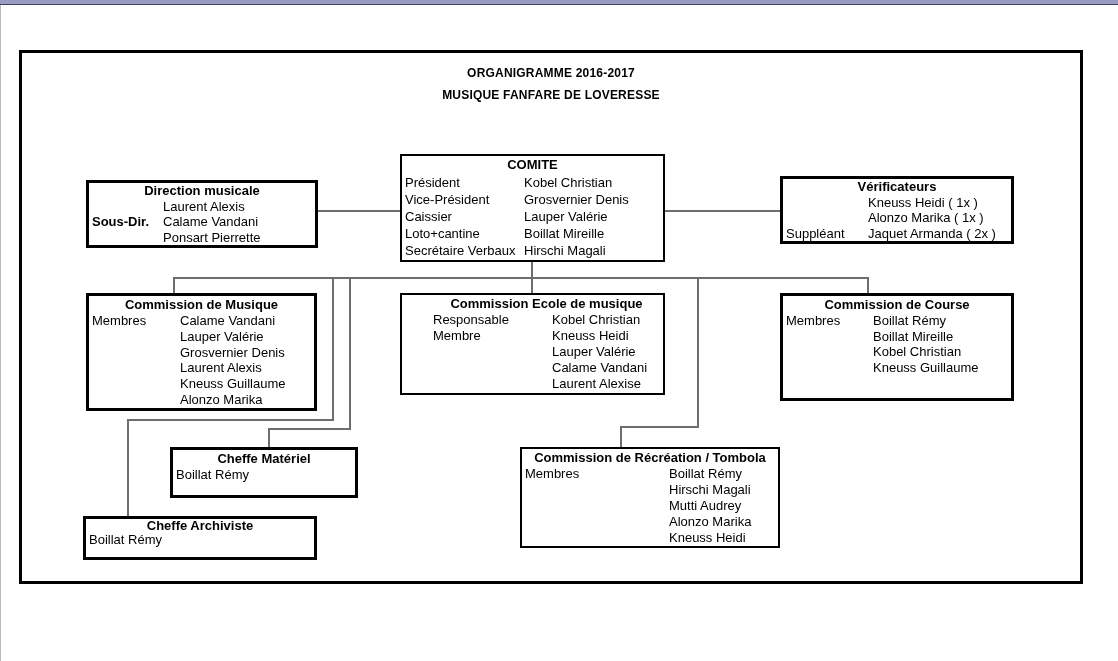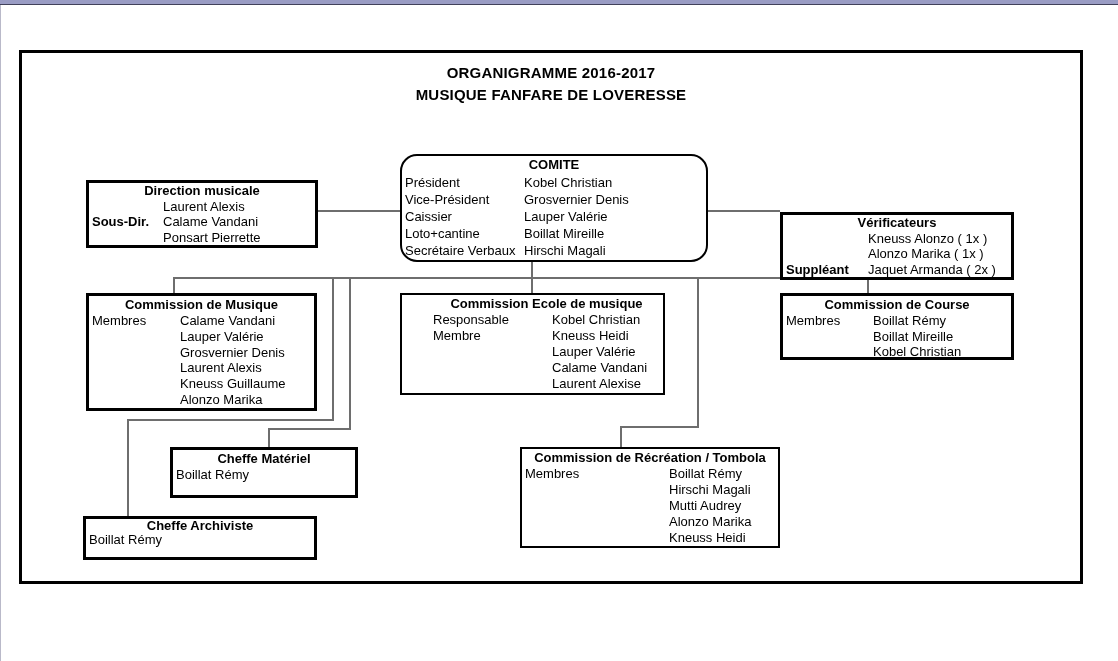--- a/index.html
+++ b/index.html
@@ -10,51 +10,51 @@
     --strip:#9a9cc4;
   }
   *{margin:0;padding:0;box-sizing:border-box;}
   html,body{background:#ffffff;}
   body{font-family:"Liberation Sans","DejaVu Sans",sans-serif;color:var(--text);}
   .screen{position:relative;width:1118px;height:661px;background:var(--bg);overflow:hidden;}
   .top-strip{position:absolute;left:0;top:0;width:1118px;height:4px;background:var(--strip);}
   .top-strip-line{position:absolute;left:0;top:4px;width:1118px;height:1px;background:#41415a;}
   .left-edge{position:absolute;left:0;top:5px;width:1px;height:656px;background:#b9b9c9;}
   .outer-border{position:absolute;left:19px;top:50px;width:1064px;height:534px;border:3px solid var(--box-border);background:transparent;}
-  .title-block{position:absolute;left:19px;top:62px;width:1064px;text-align:center;font-weight:bold;font-size:15px;line-height:22px;letter-spacing:.2px;}
+  .title-block{position:absolute;left:19px;top:62px;width:1064px;text-align:center;font-weight:bold;font-size:12px;line-height:22px;letter-spacing:.2px;}
   .org-box{position:absolute;background:#fff;border:3px solid var(--box-border);padding:0 3px;overflow:hidden;white-space:nowrap;}
   .org-box.thin{border-width:2px;}
   .box-title{text-align:center;font-weight:bold;font-size:13px;line-height:17px;}
   .row{display:flex;font-size:13px;line-height:16px;}
   .lbl{flex:none;}
   .val{flex:none;}
 
-  .b-comite{left:400px;top:154px;width:308px;height:108px;border-radius:17px;}
+  .b-comite{left:400px;top:154px;width:265px;height:108px;}
   .b-comite .box-title{line-height:18px;}
   .b-comite .row{line-height:17px;}
   .b-comite .lbl{width:119px;}
 
   .b-direction{left:86px;top:180px;width:232px;height:68px;}
   .b-direction .box-title{line-height:16px;}
   .b-direction .row{line-height:15.3px;}
   .b-direction .lbl{width:71px;font-weight:bold;}
 
-  .b-verificateurs{left:780px;top:176px;width:234px;height:68px;margin-top:36px;}
+  .b-verificateurs{left:780px;top:176px;width:234px;height:68px;}
   .b-verificateurs .box-title{line-height:16px;}
   .b-verificateurs .row{line-height:15.3px;}
-  .b-verificateurs .lbl{width:82px;font-weight:bold;}
+  .b-verificateurs .lbl{width:82px;}
 
   .b-musique{left:86px;top:293px;width:231px;height:118px;}
   .b-musique .row{line-height:15.8px;}
   .b-musique .lbl{width:88px;}
 
   .b-ecole{left:400px;top:293px;width:265px;height:102px;padding-left:31px;}
   .b-ecole .lbl{width:119px;}
 
-  .b-course{left:780px;top:293px;width:234px;height:67px;}
+  .b-course{left:780px;top:293px;width:234px;height:108px;}
   .b-course .row{line-height:15.5px;}
   .b-course .lbl{width:87px;}
 
   .b-materiel{left:170px;top:447px;width:188px;height:51px;}
   .b-materiel .lbl{width:0;}
 
   .b-archiviste{left:83px;top:516px;width:234px;height:44px;}
   .b-archiviste .box-title{line-height:14px;}
   .b-archiviste .row{line-height:14px;}
   .b-archiviste .lbl{width:0;}
@@ -140,21 +140,21 @@
           <span class="val">Ponsart Pierrette</span>
         </div>
       </div>
   </div>
 
   <div class="org-box b-verificateurs">
     <div class="box-title">Vérificateurs</div>
     <div>
         <div class="row">
           <span class="lbl"></span>
-          <span class="val">Kneuss Alonzo ( 1x )</span>
+          <span class="val">Kneuss Heidi ( 1x )</span>
         </div>
         <div class="row">
           <span class="lbl"></span>
           <span class="val">Alonzo Marika ( 1x )</span>
         </div>
         <div class="row">
           <span class="lbl">Suppléant</span>
           <span class="val">Jaquet Armanda ( 2x )</span>
         </div>
       </div>

